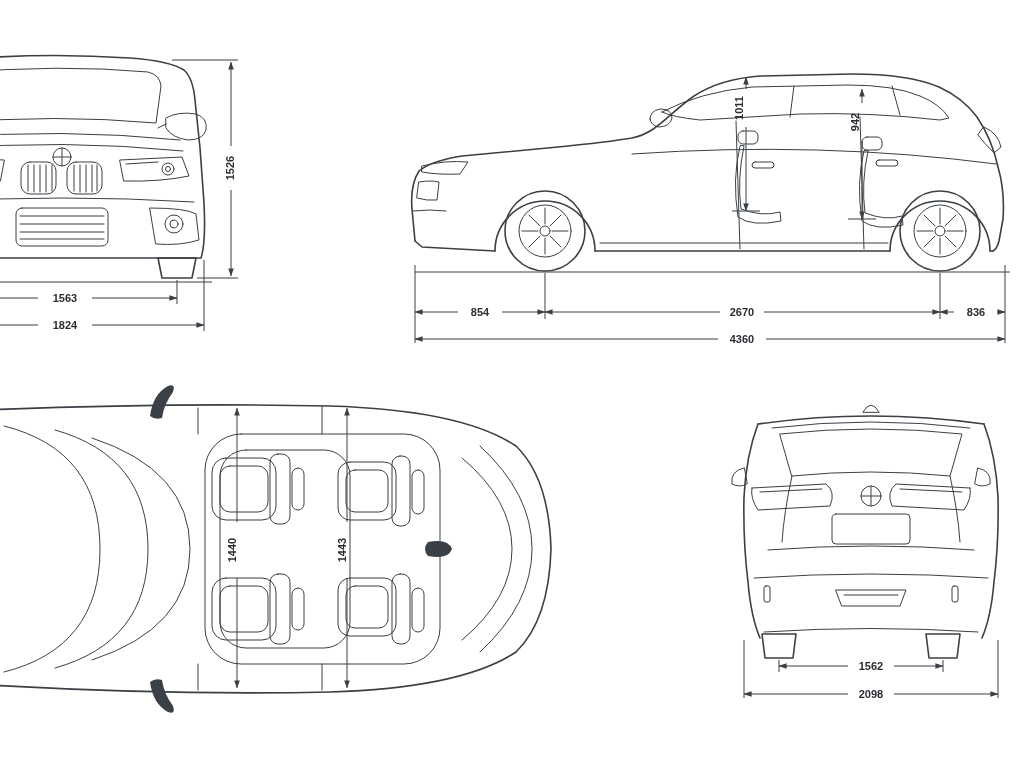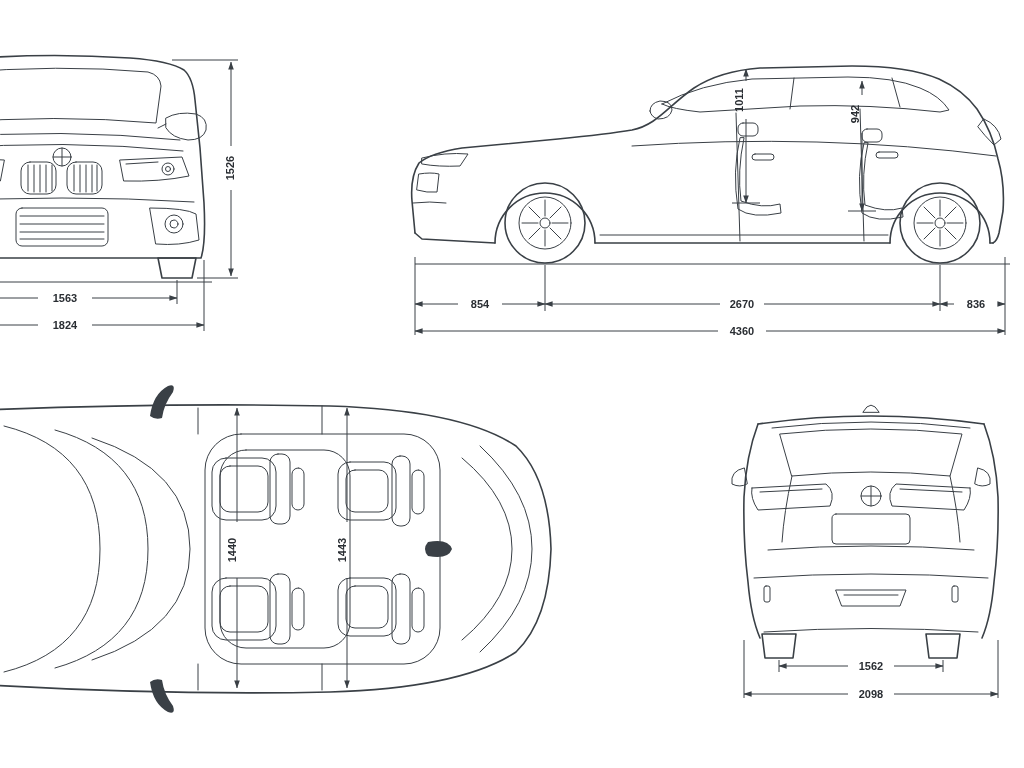--- a/index.html
+++ b/index.html
@@ -96,21 +96,21 @@
 
   <g>
     <path class="dim" d="M 204,252 V 323"></path>
     <path class="dim" d="M -20,317 H 38"></path>
     <path class="dim" d="M 92,317 H 204" marker-end="url(#arF)"></path>
     <text class="dimtxt" x="65" y="321">1824</text>
   </g>
 </svg>
 </div>
 
-<div class="view" style="left:400px;top:11px;width:624px;height:335px;">
+<div class="view" style="left:400px;top:19px;width:624px;height:335px;">
 <svg width="624" height="335" viewBox="0 0 624 335">
   <defs>
     <marker id="arS" viewBox="0 0 10 10" refX="9.5" refY="5" markerWidth="8" markerHeight="8" orient="auto-start-reverse">
       <path d="M0,1.5 L10,5 L0,8.5 Z" fill="#3a4046"></path>
     </marker>
   </defs>
 
   <g>
 
     <path class="car" d="M 15,222 L 12,190 Q 10,166 19,152 Q 31,142 62,137 L 158,128 Q 208,123 232,119 C 257,114 268,95 294,77 Q 320,60 360,57 L 452,55 Q 508,55 539,68 Q 563,79 577,98 Q 592,120 598,148 Q 605,172 603,200 L 599,222 Q 597,230 593,232"></path>

